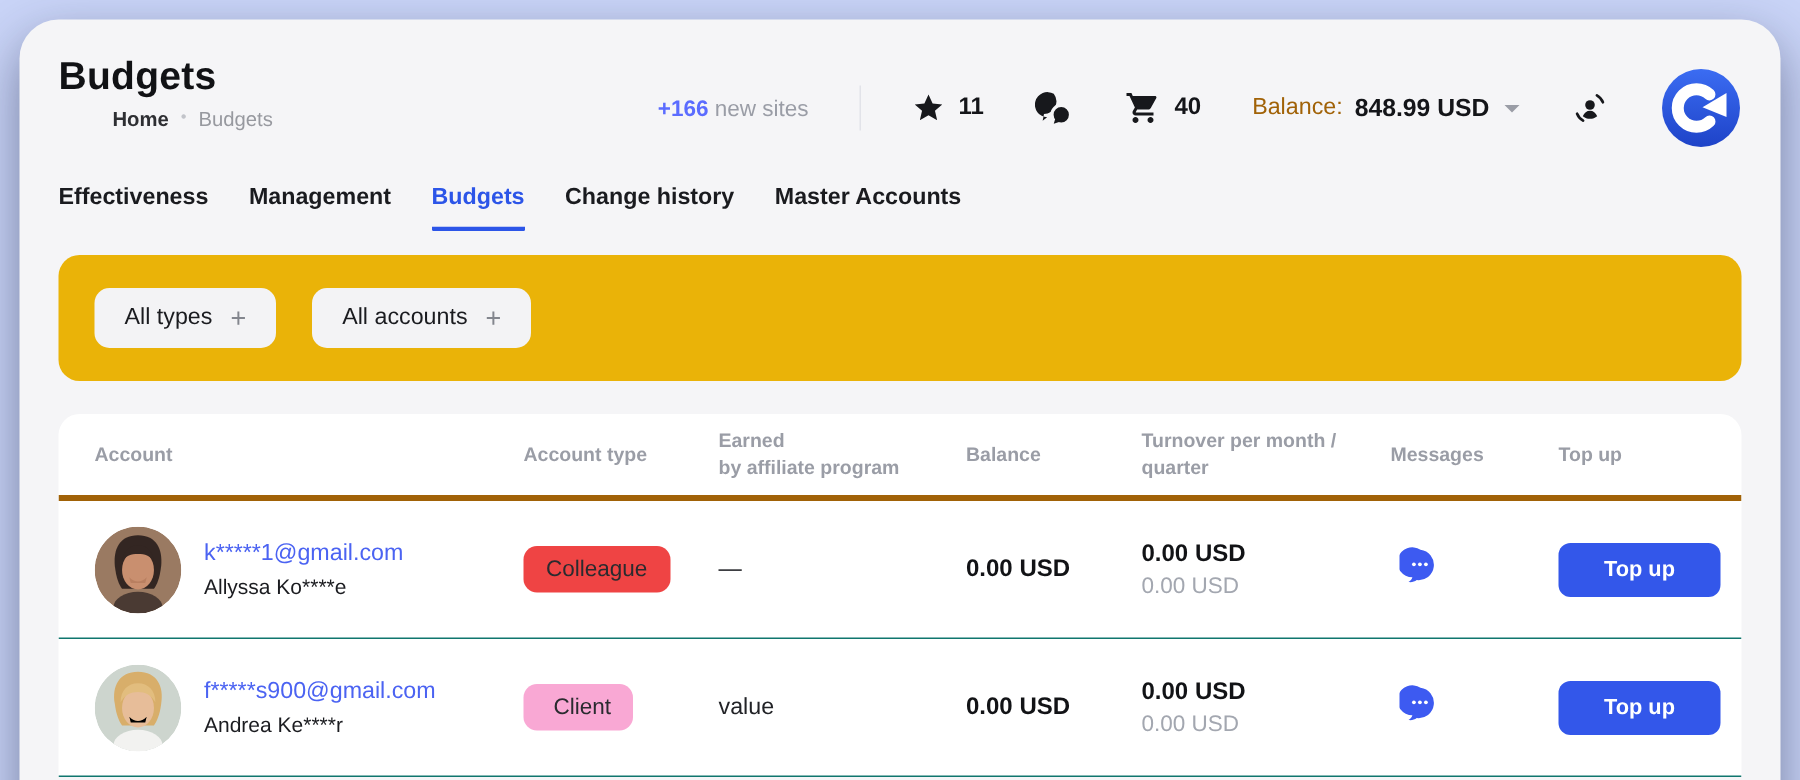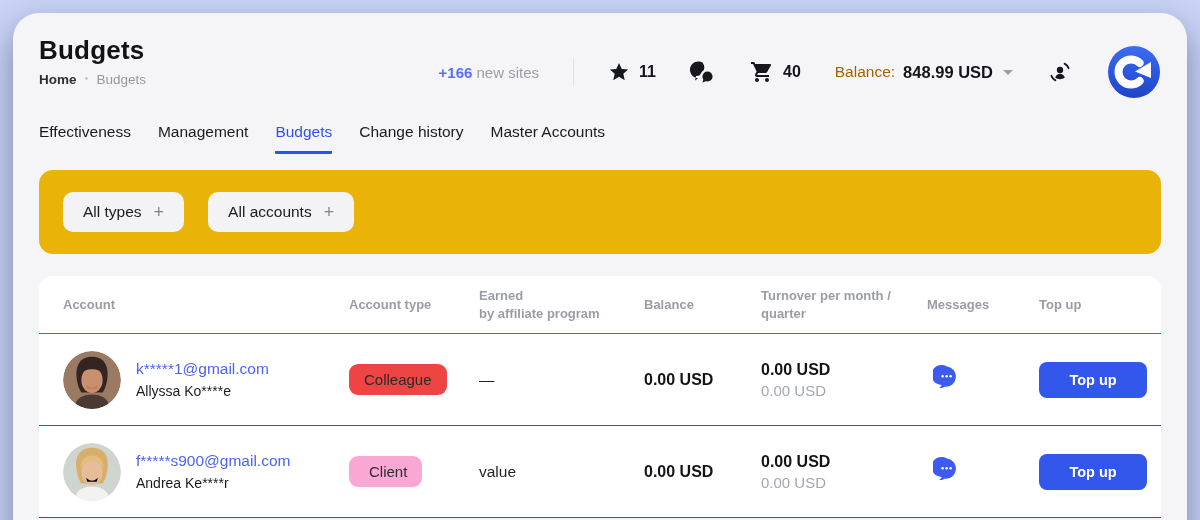--- a/index.html
+++ b/index.html
@@ -14,57 +14,57 @@
     background:#f5f5f7; border-radius:26px;
     box-shadow:0 14px 34px rgba(18,24,58,.45);
     overflow:hidden;
   }
 
   
   .header { display:flex; align-items:flex-start; justify-content:space-between;
             padding:22px 26px 0 26px; }
   .title-block { min-width:200px; }
   .page-title { font-size:26px; font-weight:700; color:#111215; letter-spacing:.2px; }
-  .breadcrumb { margin-top:6px; font-size:13.5px; display:flex; align-items:flex-start; gap:8px; }
+  .breadcrumb { margin-top:6px; font-size:13.5px; display:flex; align-items:flex-start; gap:8px;margin-left:36px; }
   .crumb-home { color:#2e2f33; font-weight:600; }
   .crumb-sep { color:#c2c4ca; font-size:11px; }
   .crumb-current { color:#97999f; }
 
   .header-right { display:flex; align-items:center; gap:34px; margin-top:10px; }
   .new-sites { font-size:15px; color:#9a9da6; white-space:nowrap; }
   .new-sites .count { color:#5b6cff; font-weight:600; }
   .vdivider { width:1px; height:30px; background:#e2e3e9; }
   .stat { display:flex; align-items:center; gap:9px; font-size:16px; font-weight:700; color:#141519; }
   .icon-btn svg { display:block; }
   .balance { display:flex; align-items:center; gap:8px; font-size:15.5px; white-space:nowrap; }
   .balance-label { color:#a16207; }
   .balance-value { color:#141519; font-weight:700; font-size:16.5px; }
   .chev { width:0; height:0; border-left:5px solid transparent; border-right:5px solid transparent;
           border-top:5px solid #9a9da6; margin-left:2px; }
   .logo { width:54px; height:54px; display:block; }
 
   
   .tabs { display:flex; gap:27px; padding:0 26px; margin-top:24px; }
-  .tab { font-size:15.5px; font-weight:400; color:#1a1b1f; cursor:pointer; padding-bottom:10px; }
+  .tab { font-size:15.5px; font-weight:700; color:#1a1b1f; cursor:pointer; padding-bottom:10px; }
   .tab.active { color:#2c55e8; border-bottom:3px solid #2c55e8; border-radius:1px; }
 
   
   .filter-card { background:#eab308; border-radius:14px; margin:16px 26px 0;
                  padding:22px 24px; display:flex; gap:24px; }
   .pill { background:#f3f3f5; border:none; border-radius:10px; padding:11px 20px;
           font-size:15.5px; color:#1a1b1f; display:flex; align-items:center; gap:12px;
           font-family:inherit; cursor:pointer; }
   .pill .plus { color:#83868e; font-size:18px; font-weight:400; line-height:1; }
 
   
   .table-card { background:#ffffff; border-radius:14px 14px 0 0; margin:22px 26px 0; overflow:hidden; }
   .trow { display:grid;
           grid-template-columns:286px 130px 165px 117px 166px 112px 1fr;
           align-items:center; padding:0 22px 0 24px; }
-  .thead { height:58px; border-bottom:1px solid #a16207; }
+  .thead { height:58px; border-bottom:4px solid #a16207; }
   .th { font-size:13px; font-weight:700; color:#9a9da6; white-space:pre-line; line-height:1.35; }
   .tbody-row { height:92px; border-bottom:1px solid #0f766e; }
 
   .account-cell { display:flex; align-items:center; gap:15px; }
   .avatar { width:58px; height:58px; border-radius:50%; overflow:hidden; flex:0 0 auto; }
   .avatar svg { display:block; }
   .acc-email { font-size:15.5px; color:#4b63f2; font-weight:500; cursor:pointer; }
   .acc-name { font-size:14px; color:#1b1c20; margin-top:5px; }
 
   .badge { display:inline-block; padding:7px 15px; border-radius:9px; font-size:15px; color:#2a2b2f; }

